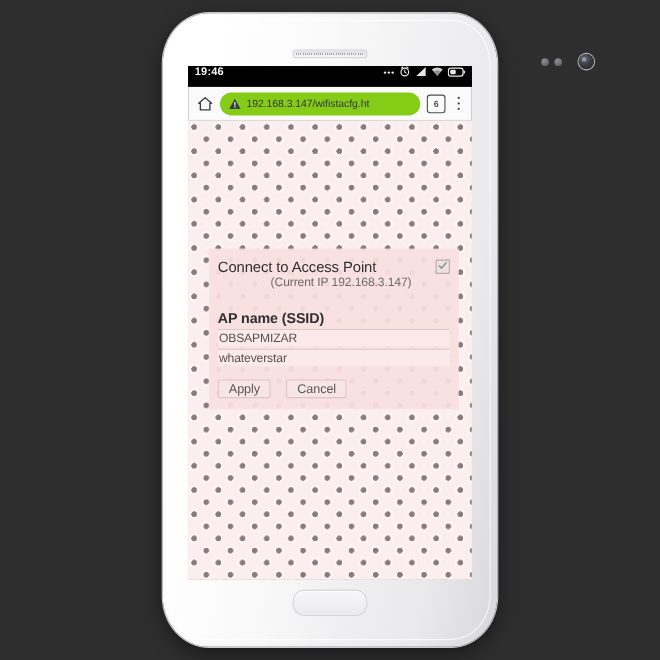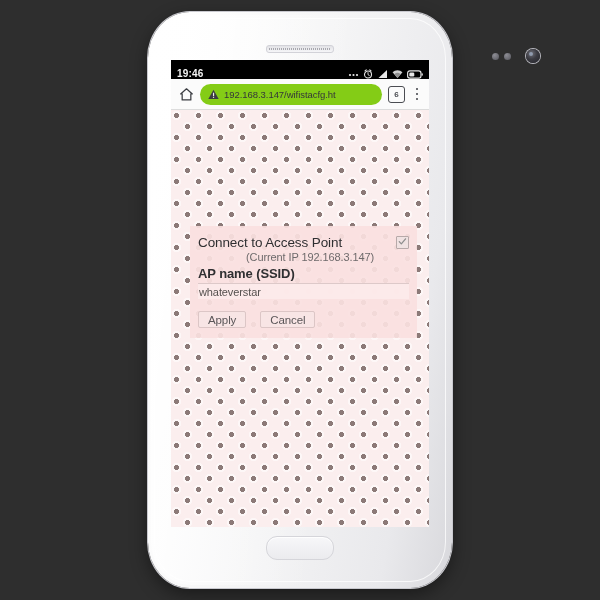--- a/index.html
+++ b/index.html
@@ -118,21 +118,21 @@
     overflow: hidden;
   }
 
   
   #status-bar {
     position: relative;
     height: 19px;
     background: #000;
     color: #f2f2f2;
     display: flex;
-    align-items: flex-end;
+    align-items: flex-start;
     justify-content: space-between;
     padding: 0 6px;
     box-sizing: border-box;
   }
   #status-clock {
     font-size: 10px;
     font-weight: bold;
     letter-spacing: 0.2px;
     color: #f4f4f4;
   }
@@ -286,21 +286,21 @@
     font-size: 11px;
     color: #6e6a6b;
     margin-top: 1px;
     letter-spacing: -0.1px;
     margin-left: 48px;
   }
   .field-label {
     font-size: 13px;
     font-weight: bold;
     color: #2f2f31;
-    margin-top: 3px;
+    margin-top: 19px;
     letter-spacing: -0.1px;
   }
   .text-input {
     margin-top: 2px;
     height: 16px;
     background: rgba(252,234,234,0.95);
     border: none;
     border-top: 1px solid #ddc9c9;
     font-family: "Liberation Sans", sans-serif;
     font-size: 11px;
@@ -416,20 +416,21 @@
           <div class="checkbox">
             <svg class="tick" viewBox="0 0 10 10">
               <path d="M1.4 5.2 L3.7 7.6 L8.4 2" fill="none" stroke="#8d8d8d" stroke-width="1.4" stroke-linecap="round" stroke-linejoin="round"></path>
             </svg>
           </div>
         </div>
 
         <div class="panel-subtitle">(Current IP 192.168.3.147)</div>
 
         <div class="field-label">AP name (SSID)</div>
+        <div class="text-input">OBSAPMIZAR</div>
 
         <div class="text-input">whateverstar</div>
 
         <div class="btn-row">
           <div class="btn">Apply</div>
           <div class="btn">Cancel</div>
         </div>
 
       </div>
 

